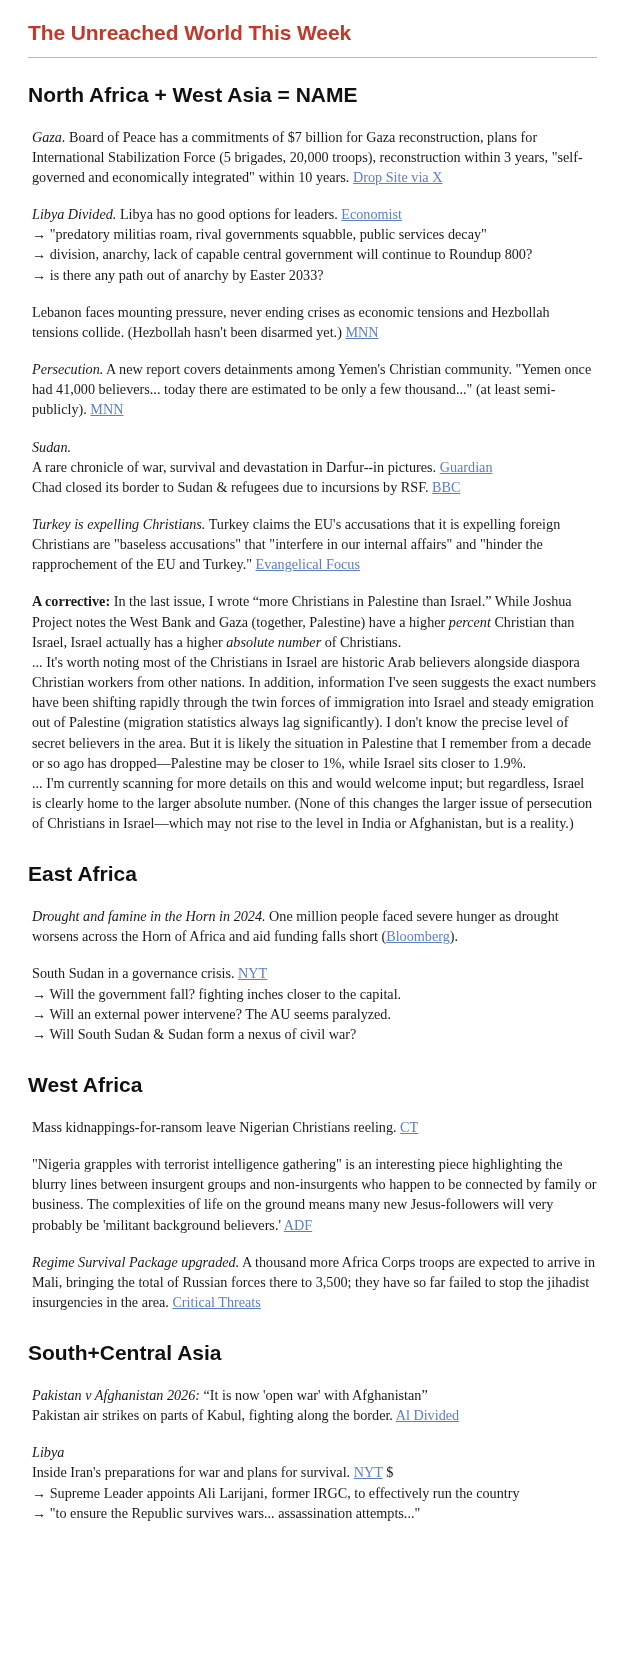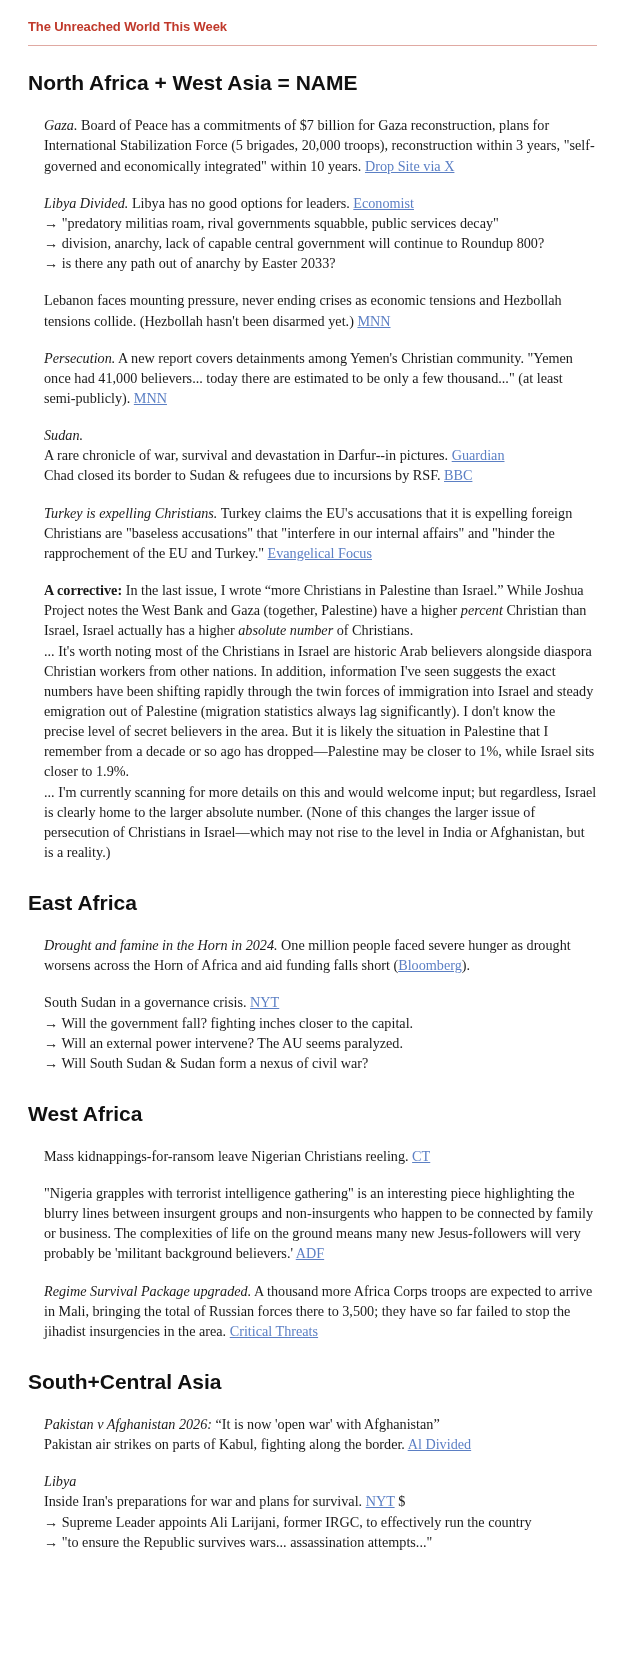--- a/index.html
+++ b/index.html
@@ -11,41 +11,41 @@
     color: #1a1a1a;
     font-size: 14.2px;
     line-height: 1.42;
   }
   .page {
     width: 625px;
     padding: 18px 28px 24px 28px;
   }
   h1.newsletter-title {
     font-family: "Liberation Sans", sans-serif;
-    font-size: 13px;
+    font-size: 21px;
     font-weight: bold;
     color: #c0392b;
     margin: 0 0 9px 0;
     letter-spacing: -0.1px;
   }
   .title-rule {
     border: 0;
     border-top: 1px solid #e0a9a2;
     margin: 0 0 22px 0;
   }
   h2.section-head {
     font-family: "Liberation Sans", sans-serif;
     font-size: 21px;
     font-weight: bold;
     color: #111;
     margin: 26px 0 17px 0;
   }
   h2.section-head:first-of-type { margin-top: 0; }
   .block {
-    margin: 0 0 17px 16px;
+    margin: 0 0 17px 4px;
     font-family: Liberation Serif, serif;
   }
   .block p {
     margin: 0;
   }
   .line { margin: 0; }
   em { font-style: italic; }
   .lead-em { font-style: italic; }
   b, strong { font-weight: bold; }
   a.src {

